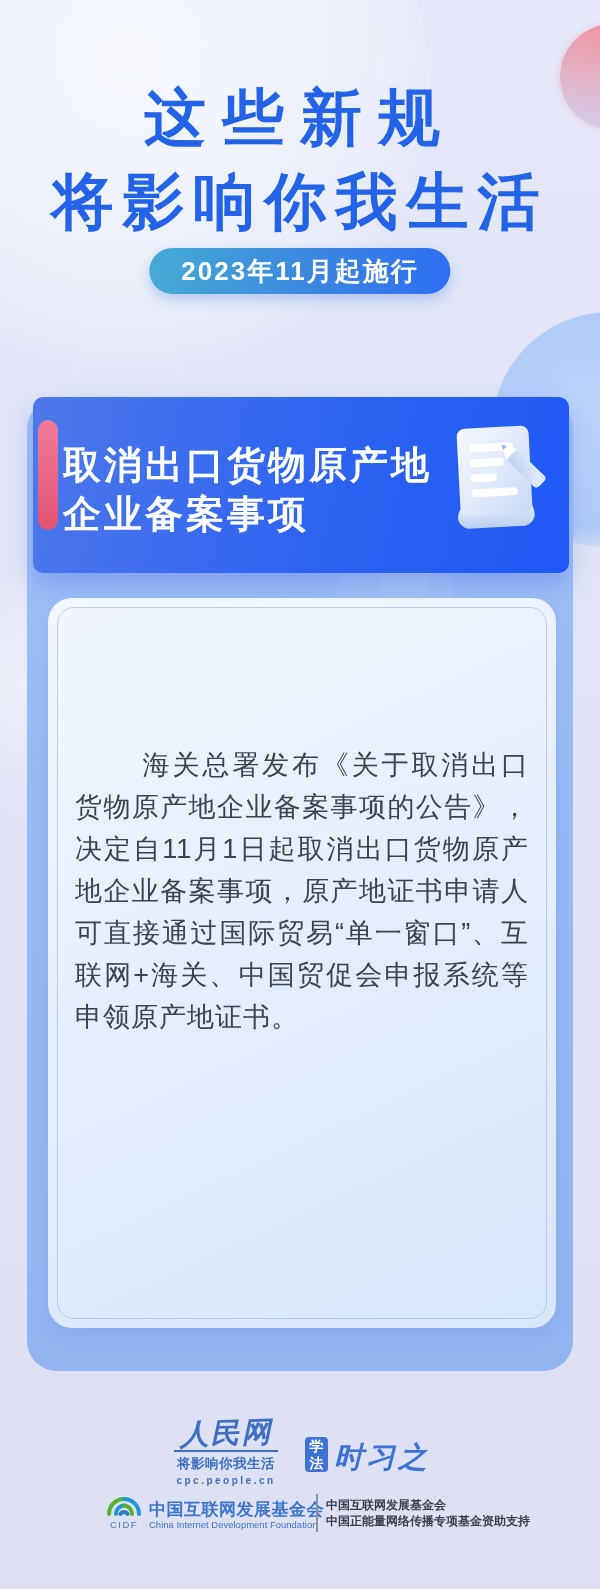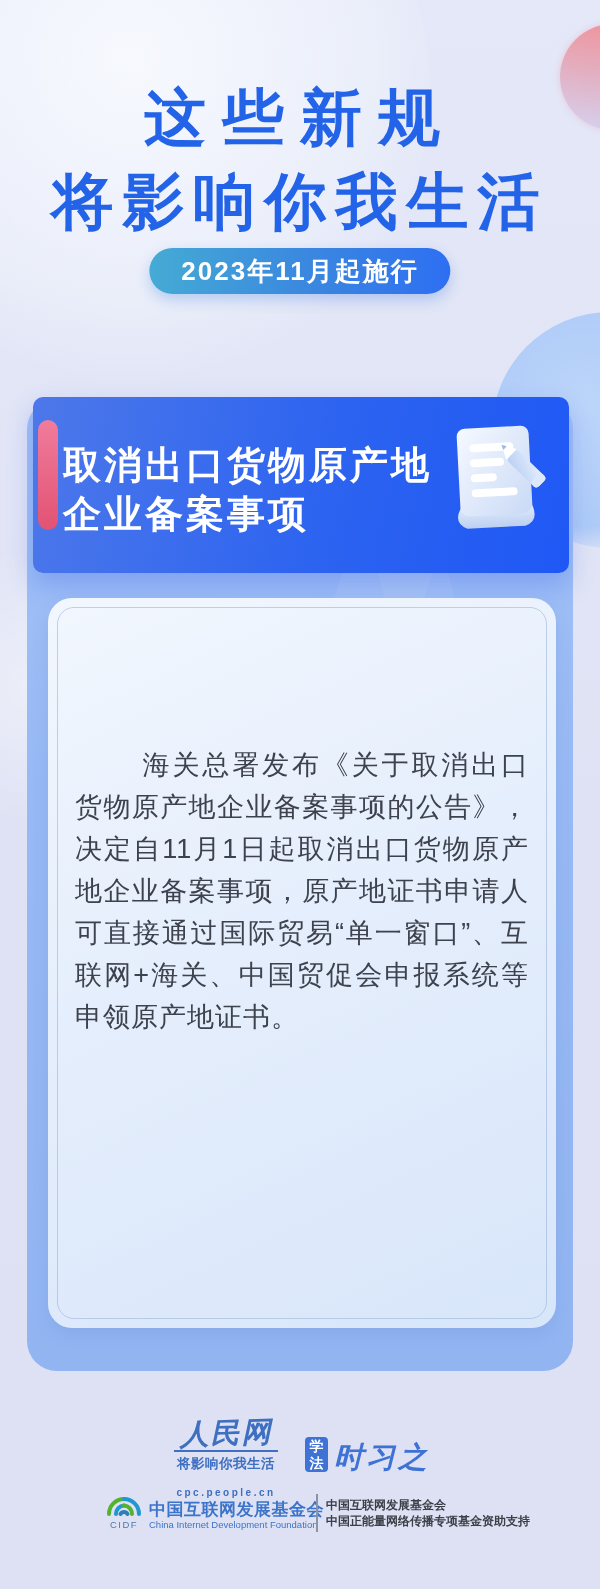--- a/index.html
+++ b/index.html
@@ -64,21 +64,21 @@
   .body-text{ position:absolute; left:27px; right:27px; top:114px;
     color:#3d424d; font-size:27px; line-height:42px; letter-spacing:1px;
     text-align:justify; text-indent:2.5em;margin-top:32px; }
 
   
   .people-block{ position:absolute; left:170px; top:1418px; width:112px; text-align:center; color:#3f6fc0; }
   .people-script{ font-family:"DejaVu Serif",serif; font-style:italic; font-weight:bold;
     font-size:29px; line-height:30px; letter-spacing:2px; transform:rotate(-2deg); display:block; }
   .people-underline{ width:104px; height:2px; background:#3f6fc0; margin:2px auto 3px; }
   .people-subtitle{ font-size:13.5px; font-weight:bold; letter-spacing:.5px; white-space:nowrap; }
-  .people-domain{ font-size:10px; font-weight:bold; letter-spacing:2.5px; margin-top:14px; }
+  .people-domain{ font-size:10px; font-weight:bold; letter-spacing:2.5px; margin-top:2px; }
 
   .xuefa-box{ position:absolute; left:305px; top:1437px; width:23px; height:35px;
     background:#3e72d4; border-radius:4px; color:#fff; font-size:14px; font-weight:bold;
     line-height:17px; text-align:center; padding-top:1px; }
   .shixizhi{ position:absolute; left:334px; top:1438px; color:#3e72d4;
     font-size:29px; font-weight:900; font-style:italic; letter-spacing:3px; }
 
   
   .cidf-icon{ position:absolute; left:106px; top:1494px; width:36px; height:24px; }
   .cidf-abbr{ position:absolute; left:104px; top:1519px; width:40px; text-align:center;

